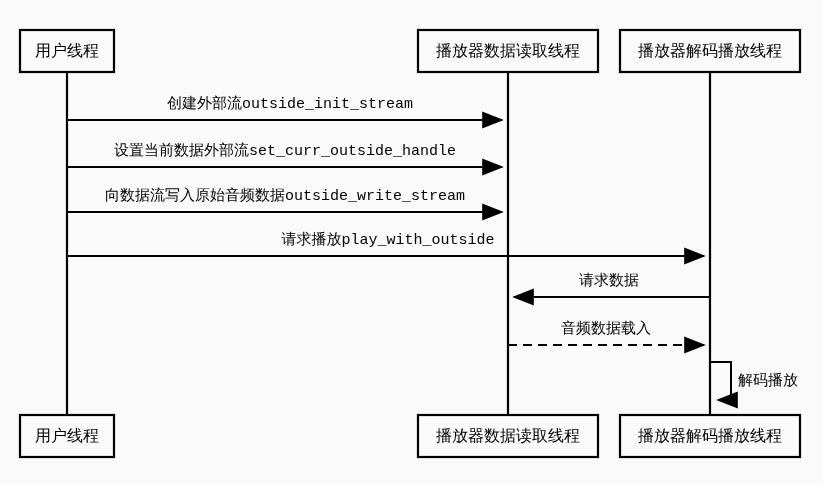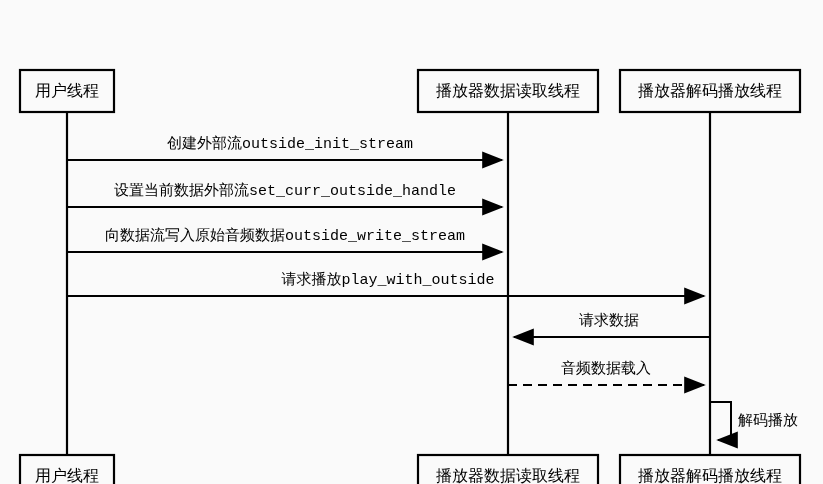--- a/index.html
+++ b/index.html
@@ -13,21 +13,20 @@
     position: relative;
     overflow: hidden;
     font-family: "Liberation Sans", "DejaVu Sans", sans-serif;
   }
   #diagram-root {
     position: absolute;
     left: 0;
     top: 0;
     width: 823px;
     height: 380px;
-    margin-top: 40px;
   }
   svg.diagram-canvas {
     display: block;
     width: 823px;
     height: 484px;
     background: #fafafa;
   }
   .lifeline-box rect {
     fill: #fafafa;
     stroke: #000000;

